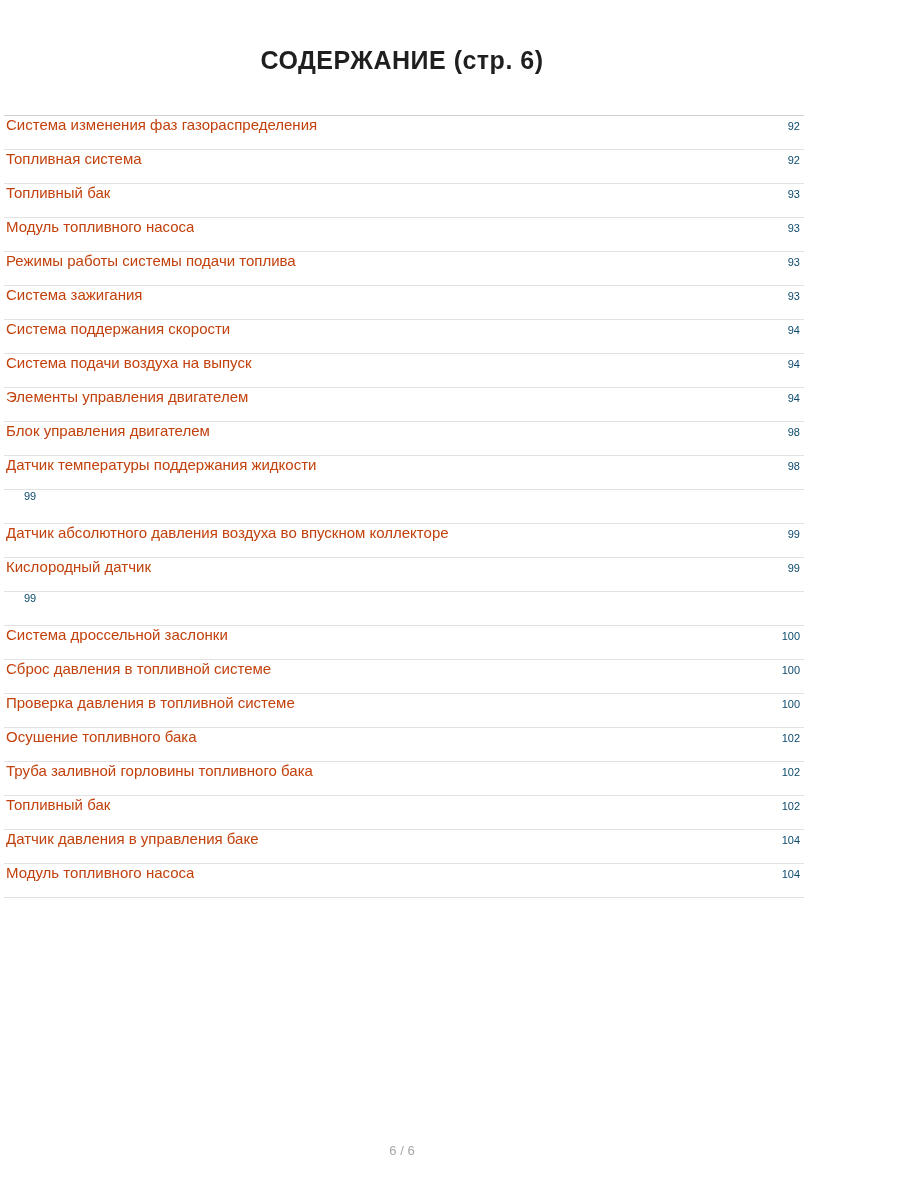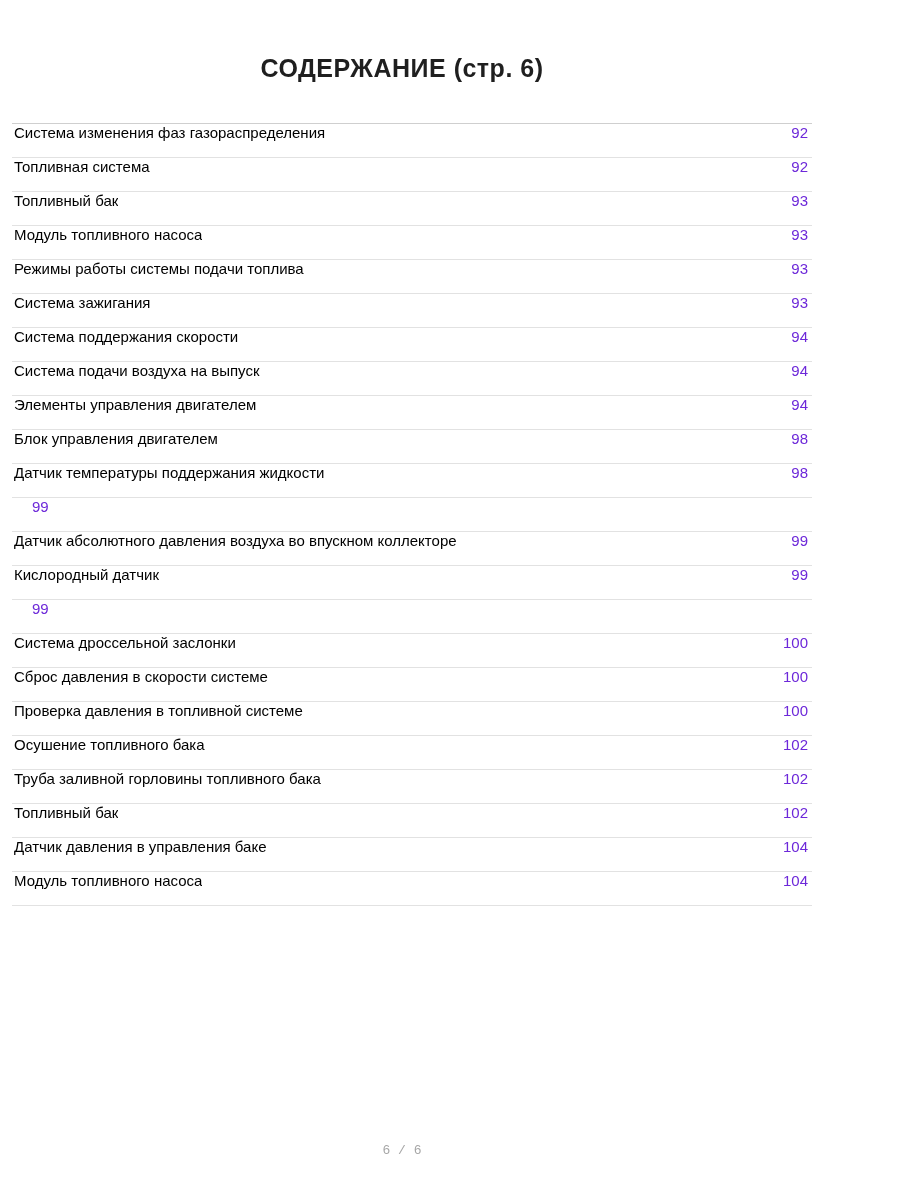--- a/index.html
+++ b/index.html
@@ -12,21 +12,21 @@
     background: #ffffff;
     font-family: "Liberation Sans", sans-serif;
     color: #2b2b2b;
     position: relative;
     overflow: hidden;
   }
   .page {
     width: 804px;
     height: 1200px;
     box-sizing: border-box;
-    padding: 12px;
+    padding: 4px;
     position: relative;
     display: flex;
     flex-direction: column;
   }
   .doc-title {
     text-align: center;
     font-size: 25px;
     font-weight: bold;
     letter-spacing: 0.5px;
     color: #1f1f1f;
@@ -47,42 +47,41 @@
   .toc-row {
     display: flex;
     align-items: baseline;
     justify-content: space-between;
     border-bottom: 1px solid #e2e2e2;
     height: 34px;
     box-sizing: border-box;
   }
   .toc-row .entry-title {
     font-size: 15px;
-    color: #000000;
+    color: #c2410c;
     white-space: nowrap;
     overflow: hidden;
     text-overflow: ellipsis;
     padding-left: 2px;
   }
   .toc-row .entry-page {
-    font-size: 15px;
-    color: #6d28d9;
+    font-size: 11px;
+    color: #0c4a6e;
     padding-right: 4px;
     flex: 0 0 auto;
     margin-left: 20px;
   }
   .footer {
     position: absolute;
     left: 0;
     right: 0;
     bottom: 42px;
     text-align: center;
     font-size: 13px;
     color: #a6a6a6;
-    font-family: Liberation Mono, monospace;
   }
 </style>
 </head>
 <body>
 
 <div class="page">
 
   <h1 class="doc-title">СОДЕРЖАНИЕ (стр. 6)</h1>
 
   <div class="title-rule"></div>
@@ -144,21 +143,21 @@
         <span class="entry-page">99</span>
       </div>
       <div class="toc-row">
         <span class="entry-page">99</span>
       </div>
       <div class="toc-row">
         <span class="entry-title">Система дроссельной заслонки</span>
         <span class="entry-page">100</span>
       </div>
       <div class="toc-row">
-        <span class="entry-title">Сброс давления в скорости системе</span>
+        <span class="entry-title">Сброс давления в топливной системе</span>
         <span class="entry-page">100</span>
       </div>
       <div class="toc-row">
         <span class="entry-title">Проверка давления в топливной системе</span>
         <span class="entry-page">100</span>
       </div>
       <div class="toc-row">
         <span class="entry-title">Осушение топливного бака</span>
         <span class="entry-page">102</span>
       </div>

